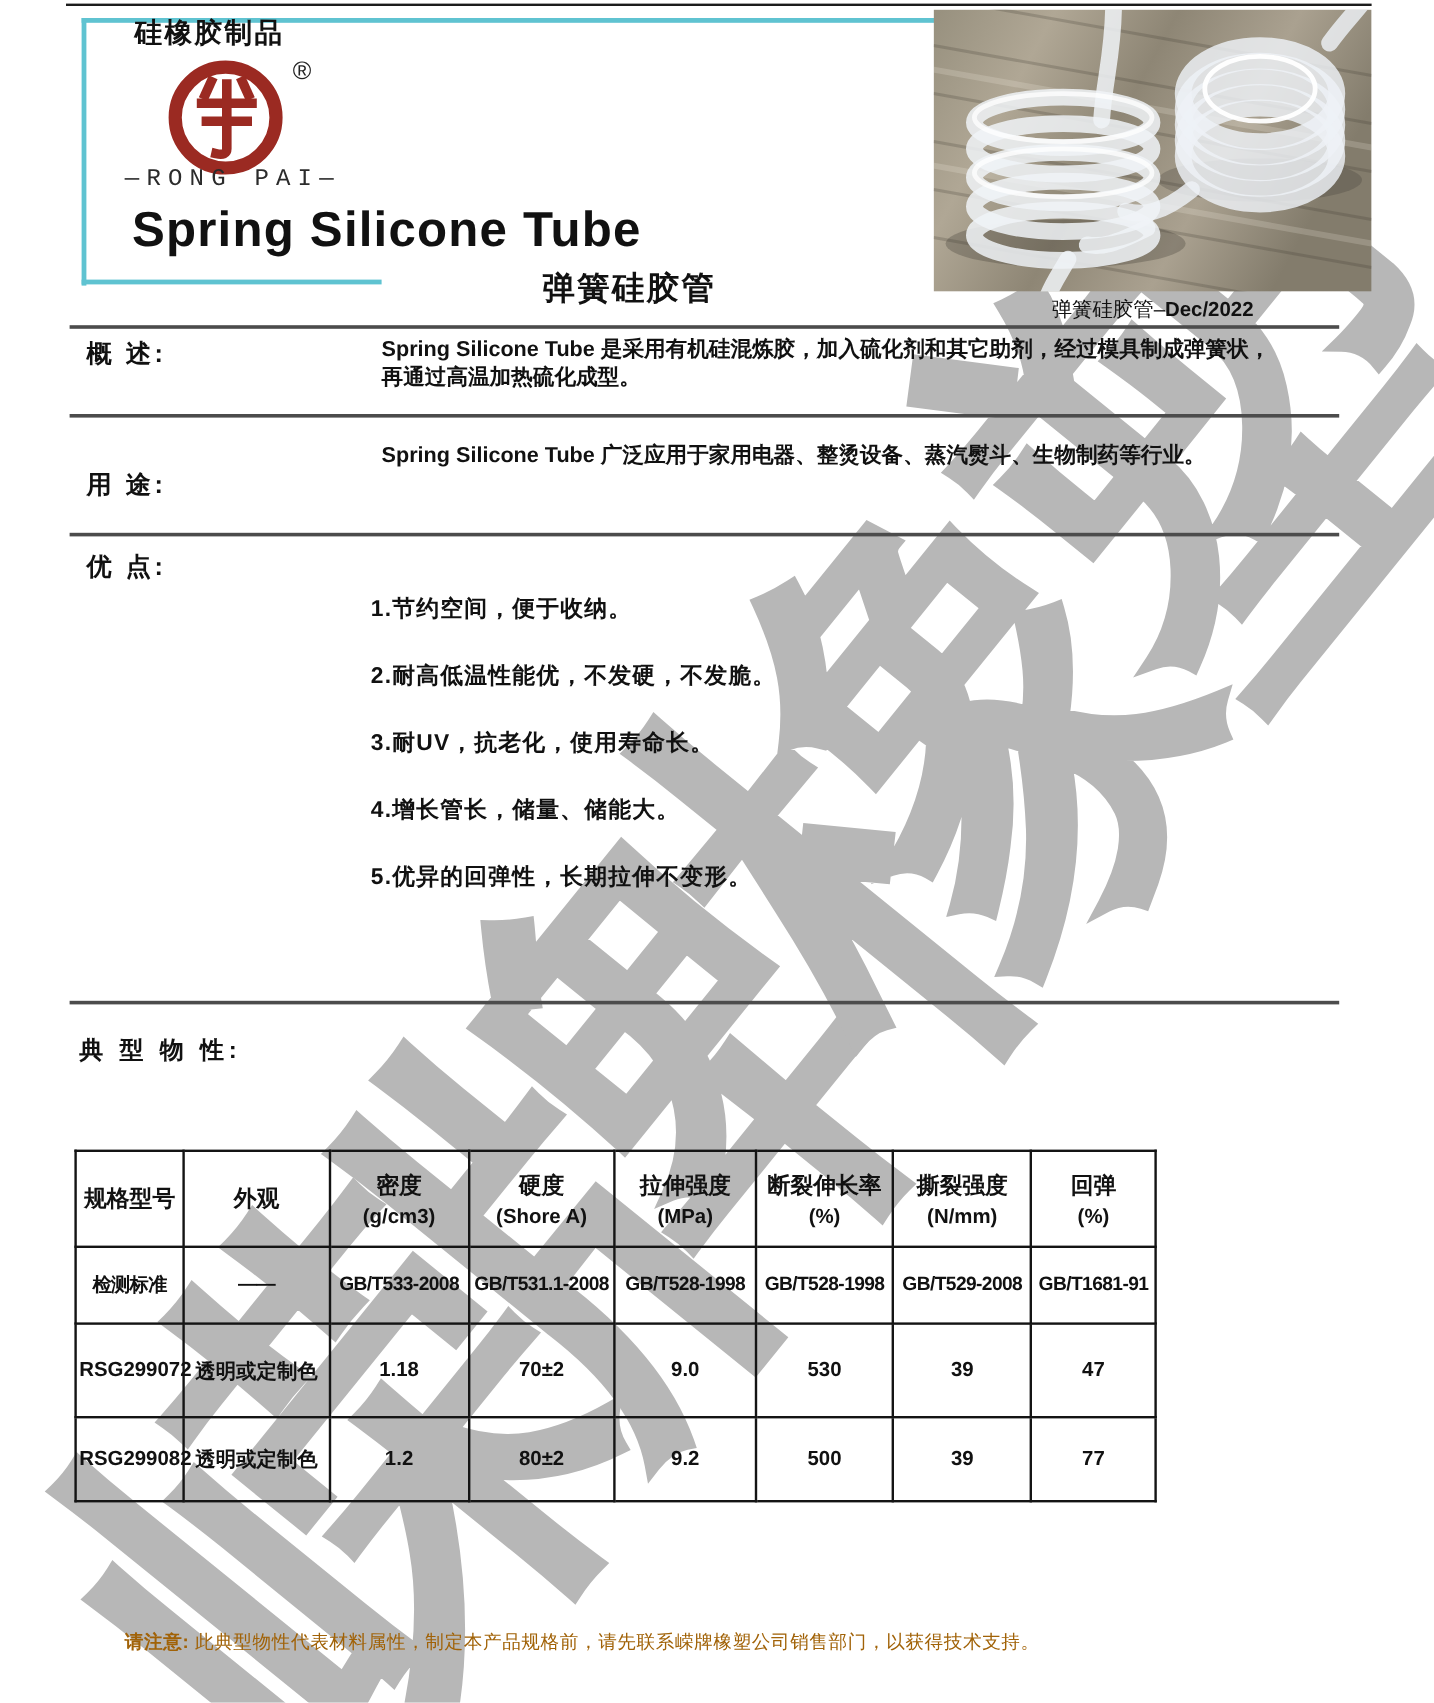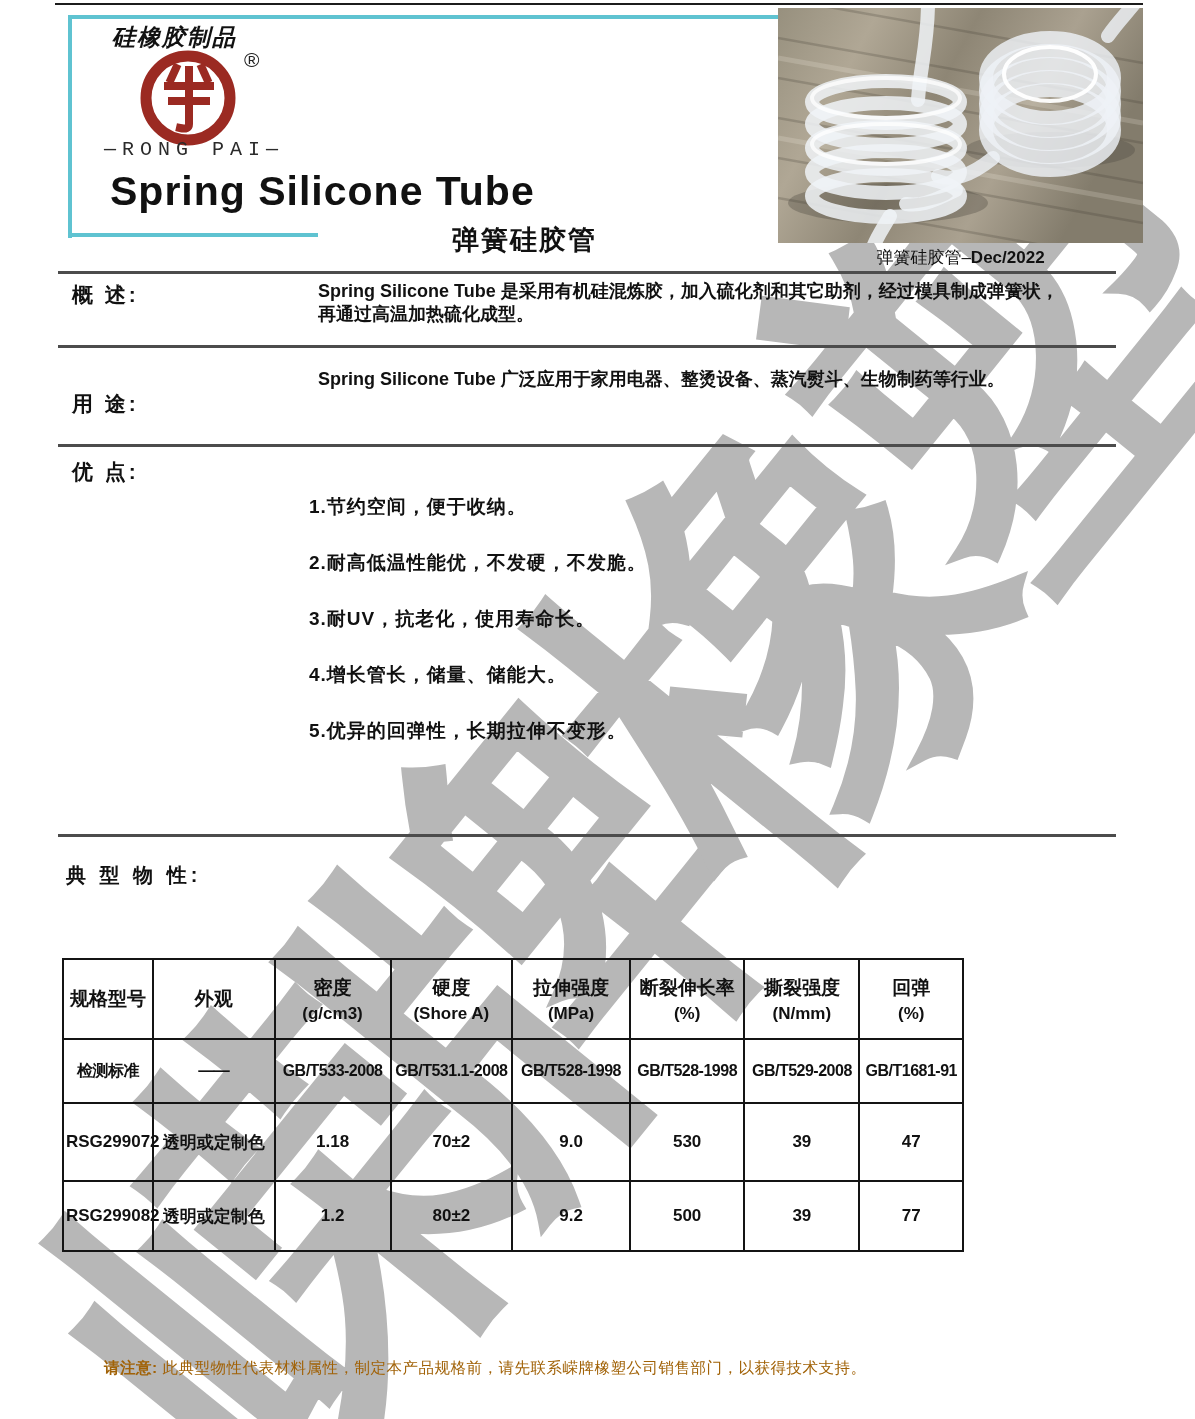--- a/index.html
+++ b/index.html
@@ -15,21 +15,21 @@
     color:#b7b7b7;white-space:nowrap;line-height:1;
     font-family:"Liberation Sans","DejaVu Sans",sans-serif;
   }
   
   .rule{position:absolute;left:58px;width:1058px;background:#4c4c4c;z-index:1;}
   .top-rule{position:absolute;left:55px;top:3px;width:1088px;height:2px;background:#1c1c1c;z-index:1;}
   
   .brandbox{position:absolute;left:68px;top:15px;width:710px;height:219px;
     border-top:4px solid #5fc3d1;border-left:4px solid #5fc3d1;z-index:1;}
   .brandbox-bottom{position:absolute;left:68px;top:233px;width:250px;height:4px;background:#5fc3d1;z-index:1;}
-  .brand-top{position:absolute;left:112px;top:22px;font-size:23px;font-weight:700;letter-spacing:2px;z-index:2;font-style:italic;}
+  .brand-top{position:absolute;left:112px;top:12px;font-size:23px;font-weight:700;letter-spacing:2px;z-index:2;}
   .logo{position:absolute;left:138px;top:46px;width:100px;height:100px;z-index:2;}
   .registered{position:absolute;left:244px;top:48px;font-size:21px;color:#222;z-index:2;font-weight:400;}
   .rongpai{position:absolute;left:104px;top:138px;font-size:20px;letter-spacing:6px;color:#2b2b2b;
     font-family:Liberation Mono, monospace;z-index:2;}
   .title-en{position:absolute;left:110px;top:168px;font-size:41px;font-weight:700;letter-spacing:1px;z-index:2;text-align:center;}
   .title-zh{position:absolute;left:452px;top:222px;font-size:27px;font-weight:700;letter-spacing:2px;z-index:2;}
   
   .photo{position:absolute;left:778px;top:8px;width:365px;height:235px;z-index:2;}
   .caption{position:absolute;left:778px;top:246px;width:365px;text-align:center;font-size:17px;z-index:1;}
   .caption b{font-weight:700;}

